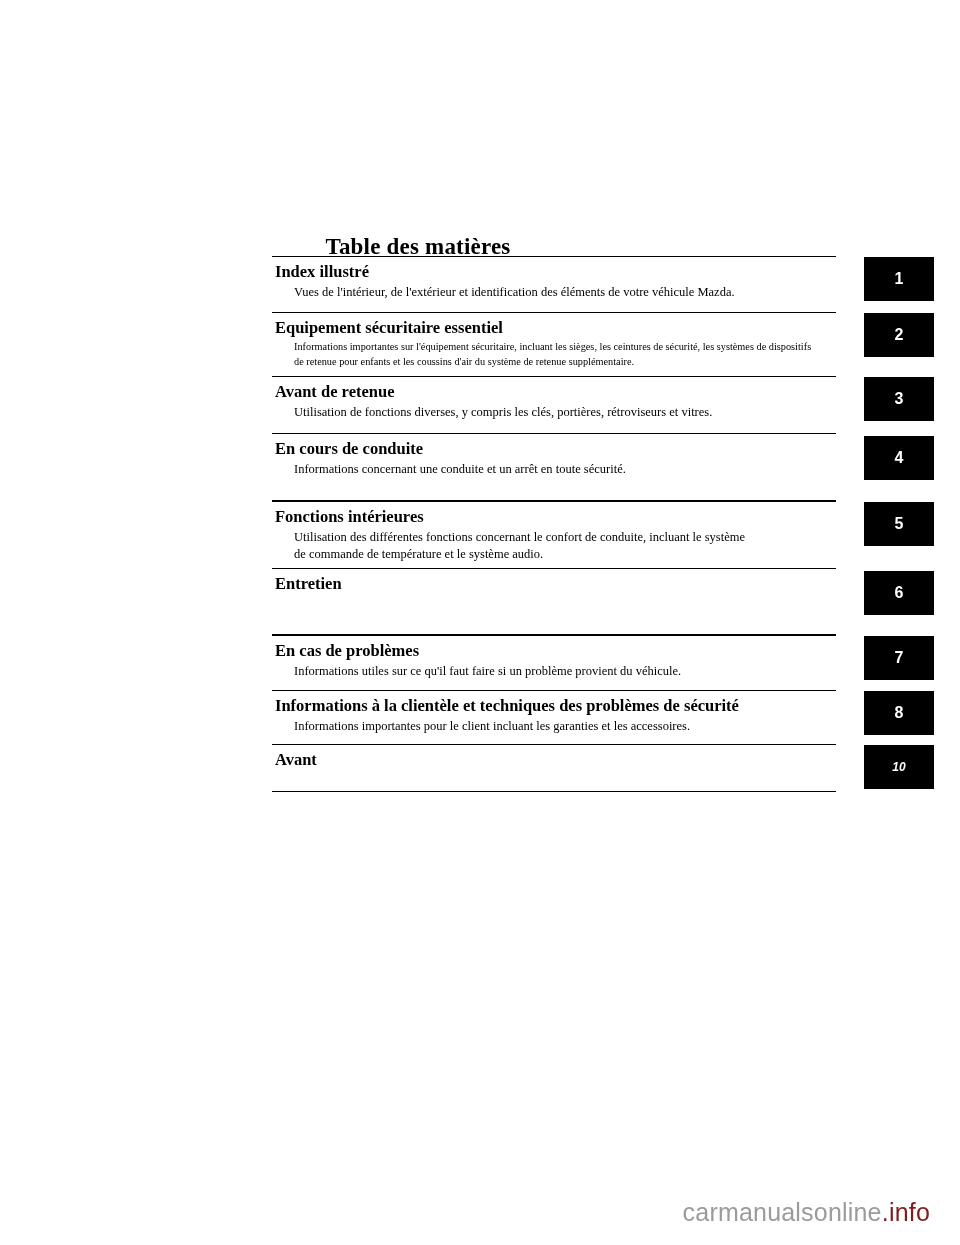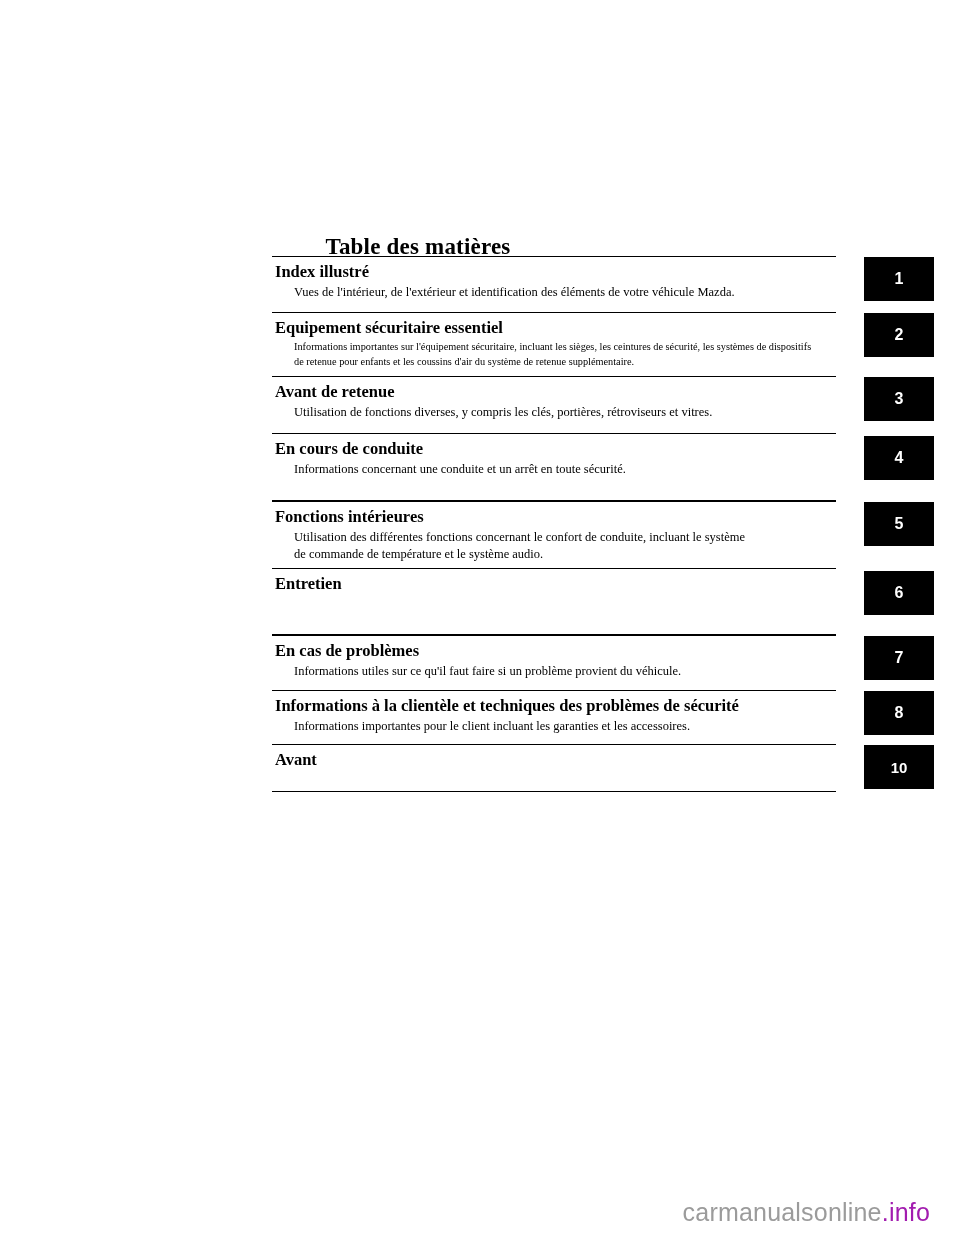--- a/index.html
+++ b/index.html
@@ -78,21 +78,22 @@
     background: #000000;
     color: #ffffff;
     font-weight: bold;
     font-size: 16px;
     display: flex;
     align-items: center;
     justify-content: center;
     font-family: "Liberation Sans", sans-serif;
   }
   .tab.narrow-text {
-    font-size: 15px;
+    font-size: 12px;
+    font-style: italic;
   }
   
   .r1 { min-height: 56px; }
   .r2 { min-height: 58px; }
   .r3 { min-height: 57px; }
   .r4 { min-height: 68px; }
   .r5 { min-height: 58px; }
   .r6 { min-height: 67px; }
   .r7 { min-height: 55px; }
   .r8 { min-height: 54px; }
@@ -106,21 +107,21 @@
     left: 0;
     right: 30px;
     bottom: 18px;
     text-align: right;
     font-family: "Liberation Sans", sans-serif;
     font-size: 25px;
     color: #9b9b9b;
     letter-spacing: 0.2px;
   }
   .watermark .info {
-    color: #a21caf;
+    color: #7f1d1d;
   }
 </style>
 </head>
 <body>
 
 <div class="page">
 
   <div class="doc-title">Table des matières</div>
 
   <div class="toc">

